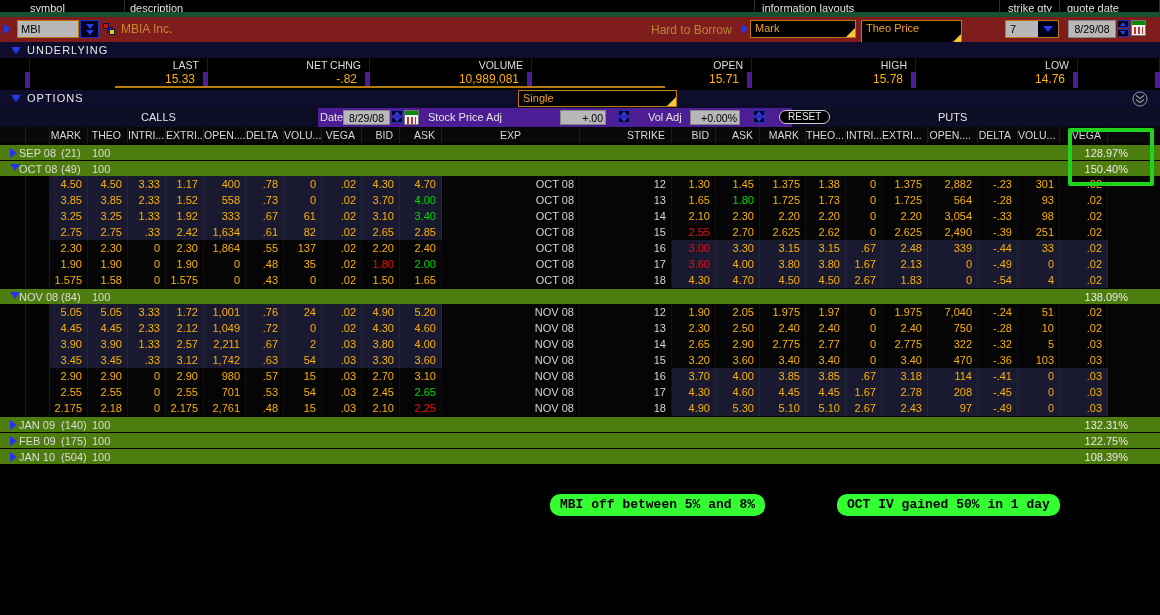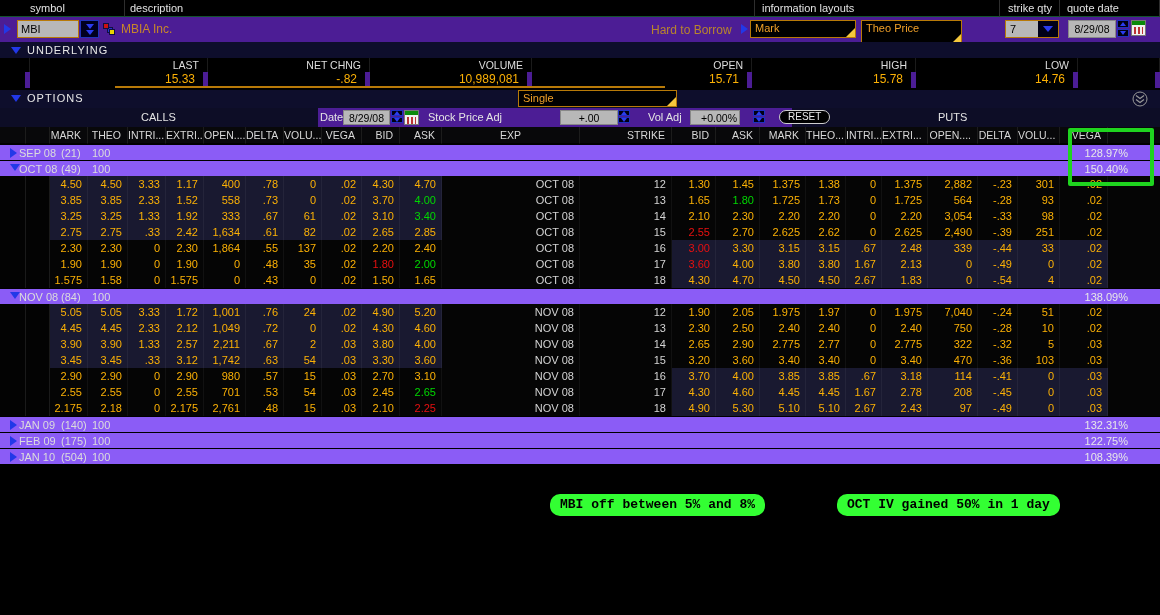--- a/index.html
+++ b/index.html
@@ -2,29 +2,29 @@
 <html><head>
 <meta charset="utf-8">
 <style>
   * { margin:0; padding:0; box-sizing:border-box; }
   html,body { background:#000; }
   body { font-family:"Liberation Sans", sans-serif; }
   #app { position:relative; width:1160px; height:615px; background:#000; overflow:hidden; color:#e8e8e8; }
 
   
   .top-labels { display:flex; height:17px; background:#000; font-size:11px; color:#e2e2e2; }
-  .tl-cell { border-right:1px solid #2e2e2e; border-bottom:1px solid #14532d; height:17px; line-height:16px; overflow:hidden; }
+  .tl-cell { border-right:1px solid #2e2e2e; border-bottom:5px solid #14532d; height:17px; line-height:16px; overflow:hidden; }
   .tl-symbol { width:125px; padding-left:30px; }
   .tl-desc { width:630px; padding-left:5px; }
   .tl-info { width:245px; padding-left:7px; }
   .tl-sq { width:60px; padding-left:8px; }
   .tl-qd { width:100px; padding-left:7px; }
 
   
-  .top-controls { position:relative; height:25px; background:#4c1d95; }
+  .top-controls { position:relative; height:25px; background:#7f1d1d; }
   .tri-right { width:0; height:0; border-top:5px solid transparent; border-bottom:5px solid transparent; border-left:7px solid #2238e8; display:inline-block; }
   .tri-down { width:0; height:0; border-left:5px solid transparent; border-right:5px solid transparent; border-top:7px solid #2238e8; display:inline-block; }
   .sym-input { position:absolute; left:17px; top:3px; width:62px; height:18px; background:#b8b8b8; border:1px solid #b87a08; color:#000; font-size:11px; font-family:"Liberation Sans",sans-serif; padding:0 3px; }
   .dbl-chev { position:absolute; left:80px; top:3px; width:19px; height:18px; background:#000020; border:1px solid #2233bb; display:flex; flex-direction:column; align-items:center; justify-content:center; gap:1px; }
   .dbl-chev i { width:0; height:0; border-left:4px solid transparent; border-right:4px solid transparent; border-top:5px solid #2a3cf0; }
   .cascade { position:absolute; left:103px; top:6px; width:13px; height:13px; }
   .cascade .sq { position:absolute; width:6px; height:6px; border:1px solid #101040; }
   .cascade .sq.blue { left:4px; top:4px; background:#2233cc; }
   .cascade .sq.red { left:0; top:0; background:#cc1111; }
   .cascade .sq.yel { left:6px; top:6px; background:#e8d400; }
@@ -81,21 +81,21 @@
   .oc-input { position:absolute; top:2px; height:15px; line-height:13px; }
   .oc-spin { position:absolute; top:2px; height:15px; }
   .oc-spin b { height:6px; }
   .reset-btn { position:absolute; left:779px; top:2px; height:14px; line-height:12px; border:1px solid #cfcfcf; border-radius:8px; background:#000; color:#e8e8e8; font-size:10px; padding:0 8px; font-family:"Liberation Sans",sans-serif; }
 
   
   .opt-grid { display:grid; grid-template-columns:26px 24px 38px 40px 38px 38px 42px 38px 38px 40px 38px 42px 138px 92px 44px 44px 46px 40px 36px 46px 50px 40px 42px 48px 52px; }
   .hdr-row { height:17px; background:#08080a; }
   .hdr-row .hcell { font-size:10.5px; color:#d8d8d8; text-align:right; padding-right:6px; line-height:17px; border-right:1px solid #1c1c1c; border-bottom:1px solid #000; overflow:hidden; }
   .hdr-row .hcell.ctr { text-align:center; padding-right:0; }
-  .month-row { position:relative; height:16px; background:#8b5cf6; border-top:1px solid #000; font-size:11px; color:#dcdcdc;text-decoration:underline; }
+  .month-row { position:relative; height:16px; background:#4d7c0f; border-top:1px solid #000; font-size:11px; color:#dcdcdc;text-decoration:underline; }
   .month-row .tri { position:absolute; left:10px; top:3px; }
   .m-label { position:absolute; left:19px; top:1px; line-height:14px; }
   .m-days { position:absolute; left:61px; top:1px; line-height:14px; }
   .m-mult { position:absolute; left:92px; top:1px; line-height:14px; }
   .m-pct { position:absolute; right:32px; top:1px; line-height:14px; color:#e8e8e8; }
   .opt-row { height:16px; background:#050505; }
   .cell { font-size:11px; line-height:16px; text-align:right; padding-right:5px; color:#fcb105; border-right:1px solid rgba(255,255,255,0.05); overflow:hidden; }
   .cell.gut { background:#030303; border-right:1px solid #1a1a1a; }
   .cell.itm { background:#191930; }
   .cell.exp, .cell.strike { color:#d4d4d4; }
@@ -206,21 +206,21 @@
     <div class="spin oc-spin" style="left:391px;">
       <b class="up">
           <i></i>
         </b>
       <b class="dn">
           <i></i>
         </b>
     </div>
     <div class="cal oc-input" style="left:404px; width:15px; height:15px;"></div>
     <span class="oc-item" style="left:428px;">Stock Price Adj</span>
-    <input class="ginput oc-input" style="left: 560px; width: 58px; text-align: center;" value="+.00">
+    <input class="ginput oc-input" style="left: 560px; width: 46px; text-align: right;" value="+.00">
     <div class="spin oc-spin" style="left:618px;">
       <b class="up">
           <i></i>
         </b>
       <b class="dn">
           <i></i>
         </b>
     </div>
     <span class="oc-item" style="left:648px;">Vol Adj</span>
     <input class="ginput oc-input" style="left: 690px; width: 50px; text-align: right;" value="+0.00%">

